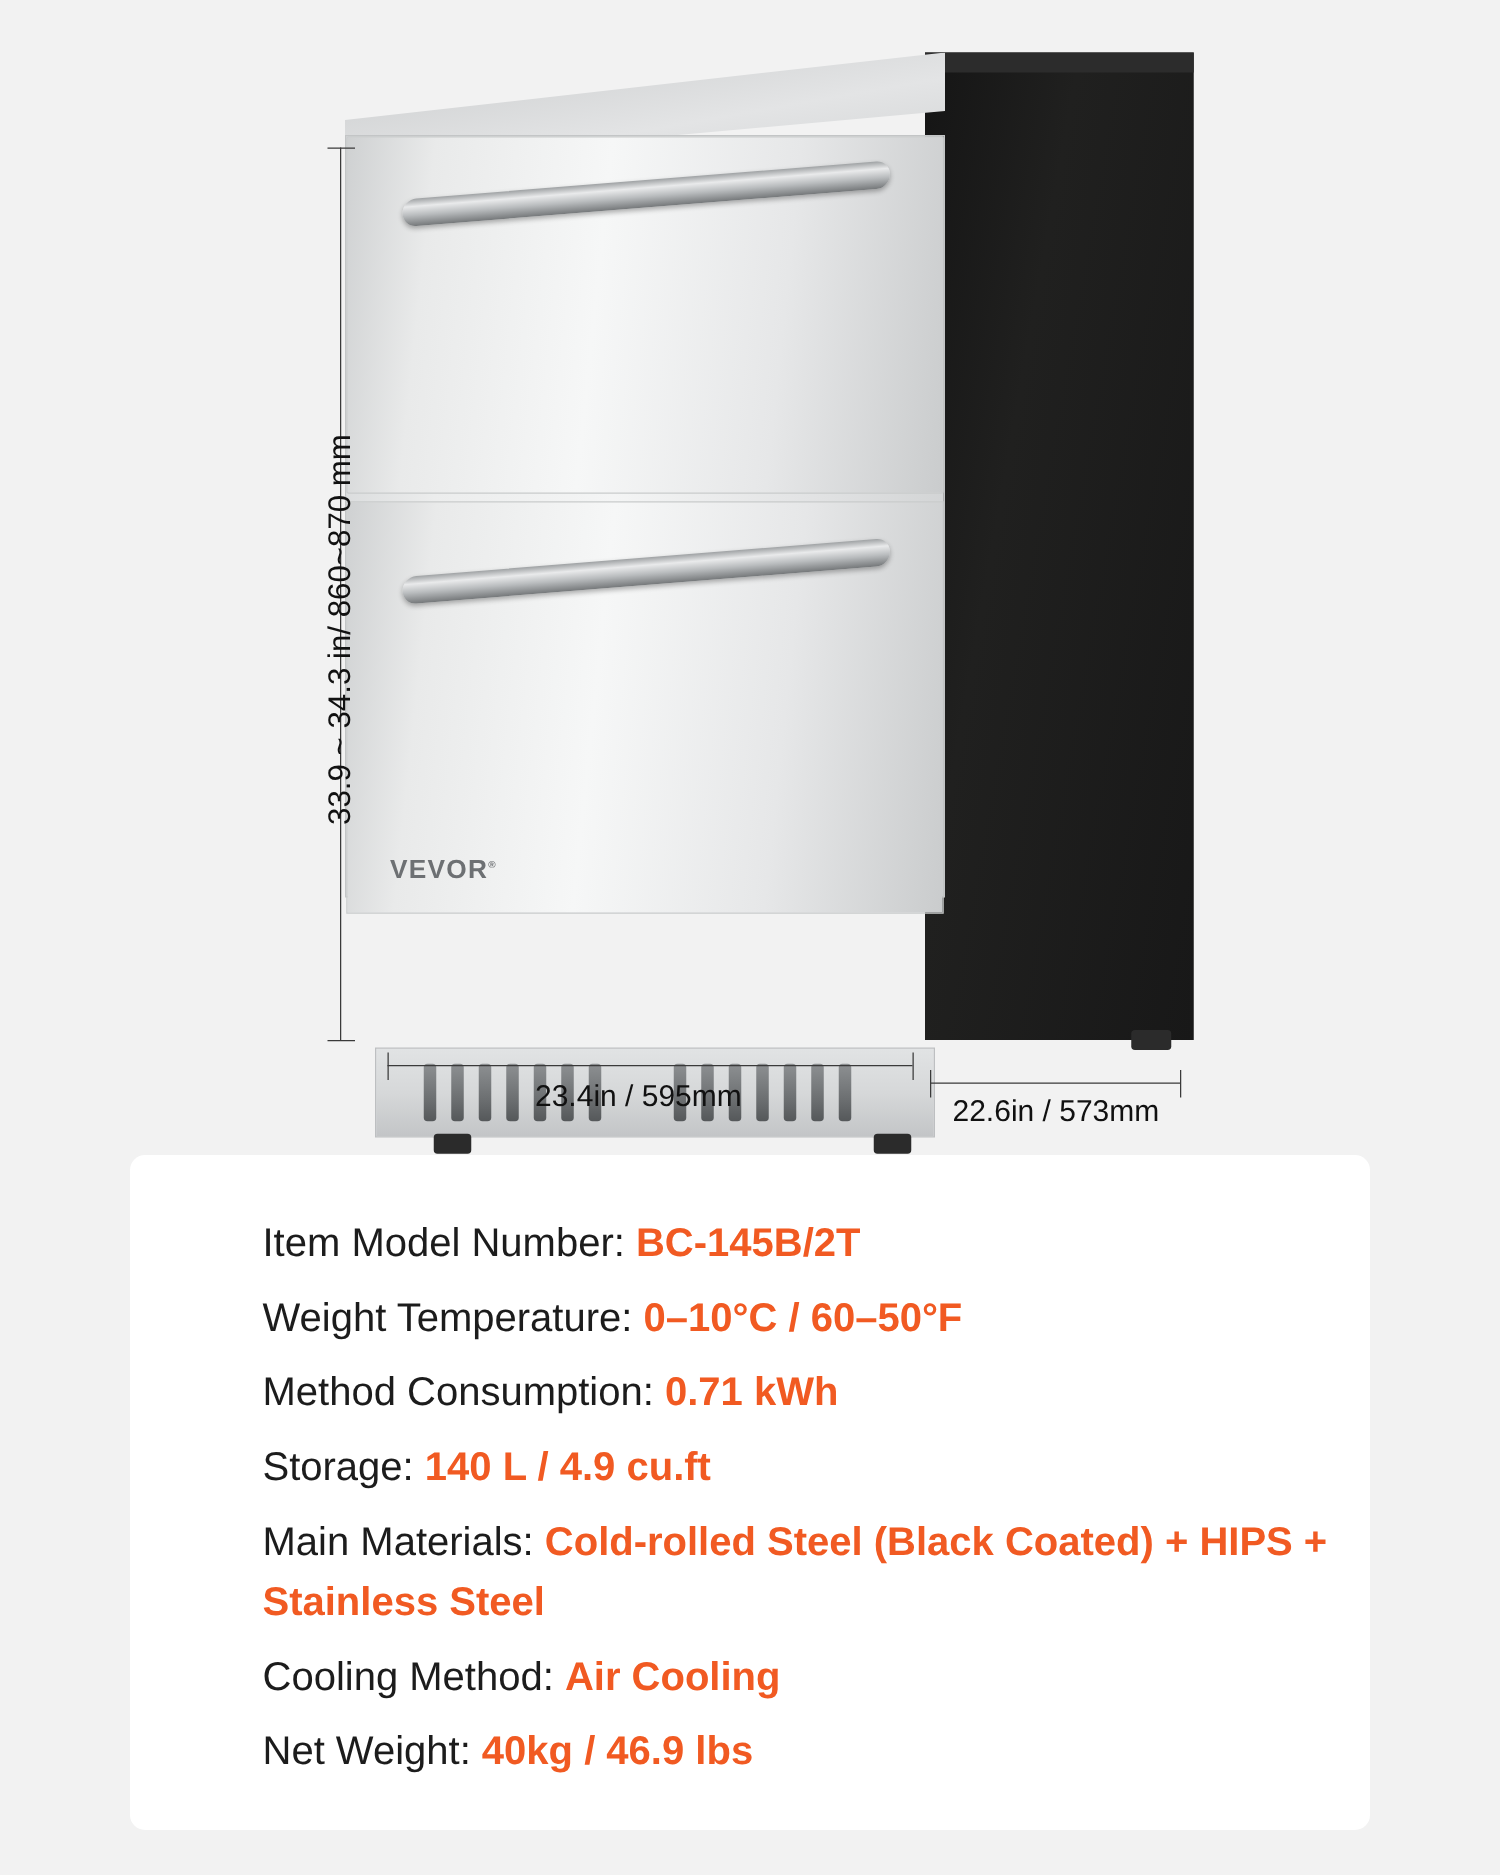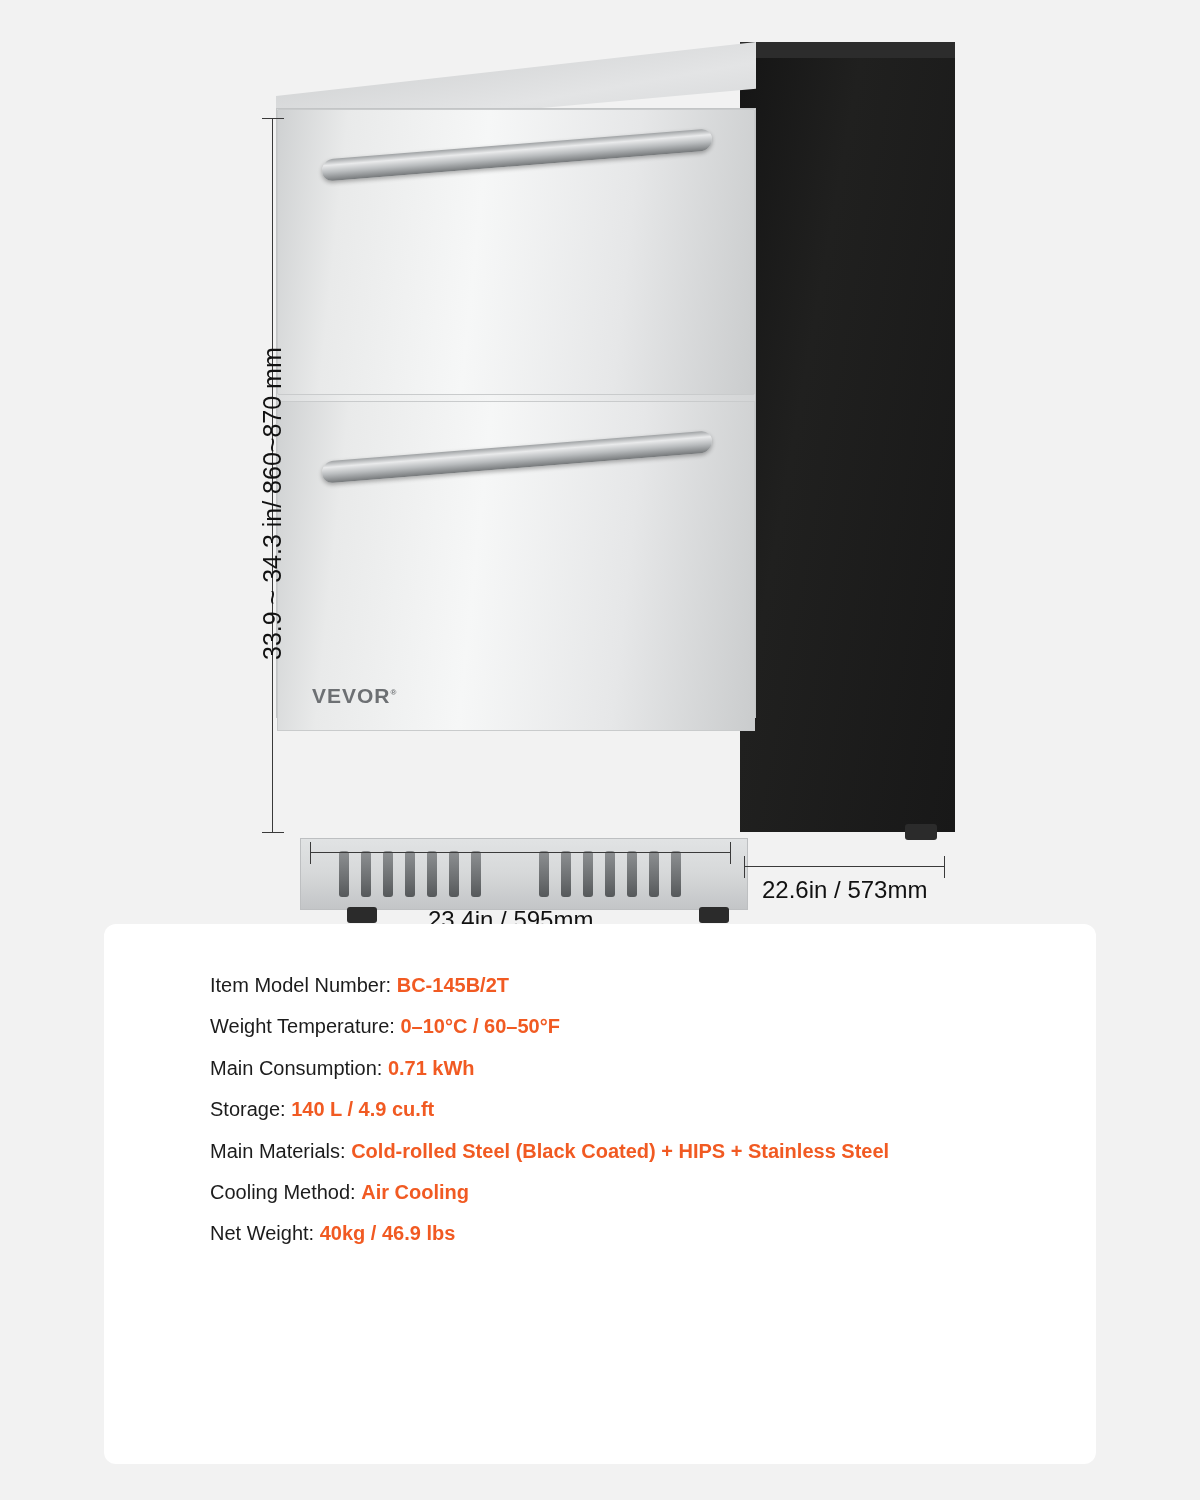--- a/index.html
+++ b/index.html
@@ -197,21 +197,21 @@
     left: 104px;
     top: 924px;
     width: 992px;
     height: 540px;
     background: #ffffff;
     border-radius: 12px;
     box-sizing: border-box;
     padding: 46px 0 0 106px;
   }
   .spec-row {
-    font-size: 20px;
+    font-size: 32px;
     line-height: 1.52;
     color: #1c1c1c;
     margin-bottom: 11px;
     font-family: "Liberation Sans", sans-serif;
   }
   .spec-label {
     color: #1c1c1c;
   }
   .spec-value {
     color: #f15a22;
@@ -267,21 +267,21 @@
   </div>
 
   <div class="dim-line dim-v" style="left:272px; top:118px; height:714px;"></div>
   <div class="tick" style="left:262px; top:118px; width:22px; height:1px;"></div>
   <div class="tick" style="left:262px; top:832px; width:22px; height:1px;"></div>
   <div class="vlabel" style="left:258px; top:660px;">33.9 ~ 34.3 in/ 860~870 mm</div>
 
   <div class="dim-line dim-h" style="left:310px; top:852px; width:420px;"></div>
   <div class="tick" style="left:310px; top:842px; width:1px; height:22px;"></div>
   <div class="tick" style="left:730px; top:842px; width:1px; height:22px;"></div>
-  <div class="hlabel" style="left:428px; top:906px;">23.4in / 595mm</div>
+  <div class="hlabel" style="left:428px; top:864px;">23.4in / 595mm</div>
 
   <div class="dim-line dim-h" style="left:744px; top:866px; width:200px;"></div>
   <div class="tick" style="left:744px; top:856px; width:1px; height:22px;"></div>
   <div class="tick" style="left:944px; top:856px; width:1px; height:22px;"></div>
   <div class="hlabel" style="left:762px; top:876px;">22.6in / 573mm</div>
 
 </div>
 
 <div id="spec-card">
 
@@ -290,21 +290,21 @@
     <span class="spec-value">BC-145B/2T</span>
   </div>
 
 
   <div class="spec-row">
     <span class="spec-label">Weight Temperature:</span>
     <span class="spec-value">0–10°C / 60–50°F</span>
   </div>
 
   <div class="spec-row">
-    <span class="spec-label">Main Consumption:</span>
+    <span class="spec-label">Method Consumption:</span>
     <span class="spec-value">0.71 kWh</span>
   </div>
 
   <div class="spec-row">
     <span class="spec-label">Storage:</span>
     <span class="spec-value">140 L / 4.9 cu.ft</span>
   </div>
 
   <div class="spec-row wrap">
     <span class="spec-label">Main Materials:</span>

